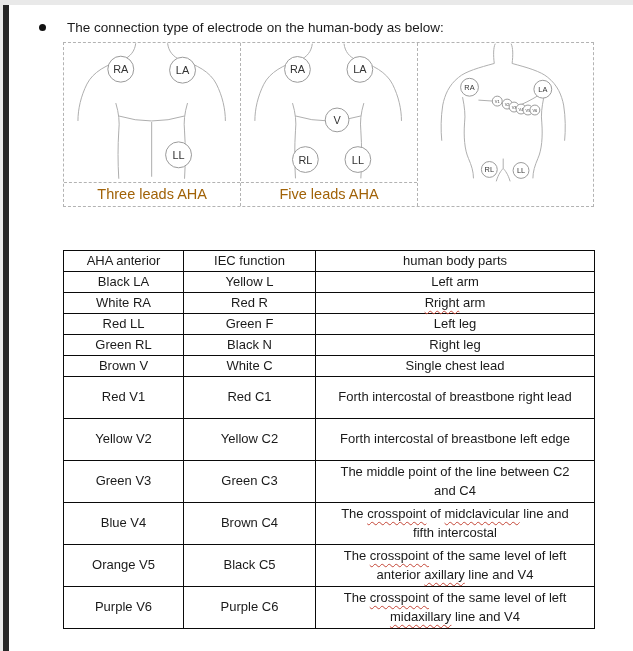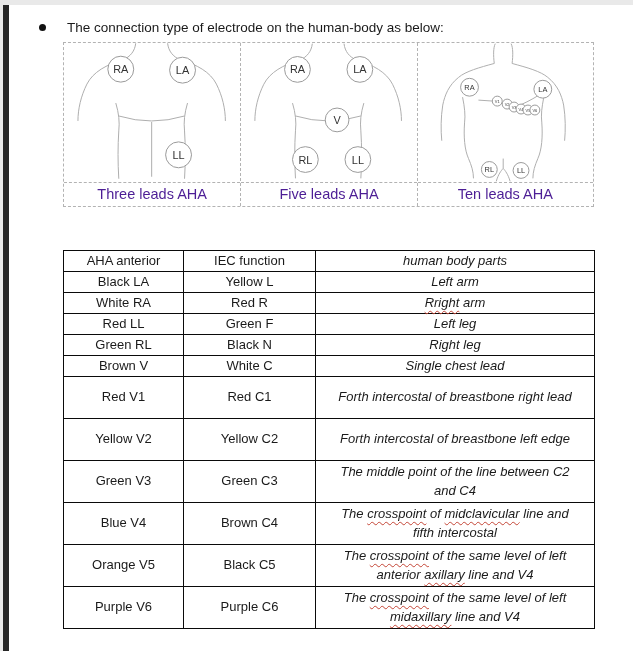--- a/index.html
+++ b/index.html
@@ -60,21 +60,21 @@
     flex-direction: column;
   }
   .fig-cell + .fig-cell { border-left: 1px dashed #b3b3b3; }
   .fig-area { height: 139px; position: relative; }
   .fig-area svg { display: block; width: 100%; height: 100%; }
   .fig-caption {
     height: 24px;
     border-top: 1px dashed #b3b3b3;
     text-align: center;
     font-size: 14.5px;
-    color: #4c1d95;
+    color: #a16207;
     line-height: 23px;
   }
   .body-line { stroke: #aeaeae; stroke-width: 1; fill: none; }
   .electrode { stroke: #9a9a9a; stroke-width: 1; fill: #ffffff; }
   .electrode-label {
     fill: #333;
     font-family: "Liberation Sans", sans-serif;
     text-anchor: middle;
   }
   .lbl-11 { font-size: 11px; }
@@ -92,21 +92,21 @@
     color: #1a1a1a;
   }
   .cmp-table th, .cmp-table td {
     border: 1px solid #0a0a0a;
     text-align: center;
     vertical-align: middle;
     font-weight: normal;
     padding: 0 4px;
     line-height: 1.4;
   }
-  .cmp-table td:last-child, .cmp-table th:last-child { padding: 0 16px; font-style: italic; }
+  .cmp-table td:last-child, .cmp-table th:last-child { padding: 0 16px; }
   .cmp-table tr { height: 21px; }
   .cmp-table tr.tall { height: 42px; }
   .squiggle {
     text-decoration-line: underline;
     text-decoration-style: wavy;
     text-decoration-color: #c44536;
     text-decoration-thickness: 1px;
     text-underline-offset: 3px;
   }
 </style>
@@ -201,21 +201,20 @@
           <circle class="electrode" cx="111" cy="67" r="5"></circle>
           <text class="electrode-label lbl-4" x="111" y="69">V5</text>
           <circle class="electrode" cx="118" cy="67" r="5"></circle>
           <text class="electrode-label lbl-4" x="118" y="69">V6</text>
           <circle class="electrode" cx="72" cy="127" r="8"></circle>
           <text class="electrode-label lbl-8" x="72" y="130">RL</text>
           <circle class="electrode" cx="104" cy="128" r="8"></circle>
           <text class="electrode-label lbl-8" x="104" y="131">LL</text>
         </svg>
       </div>
-      <div class="fig-caption">Ten leads AHA</div>
     </div>
   </div>
 
 
   <table class="cmp-table">
     <colgroup>
       <col style="width:120px">
       <col style="width:132px">
       <col style="width:279px">
     </colgroup>

